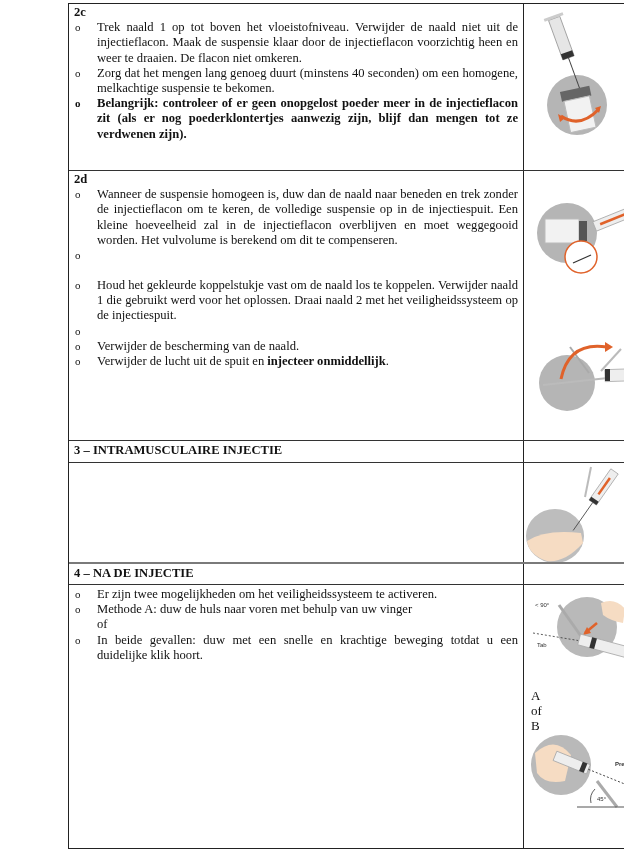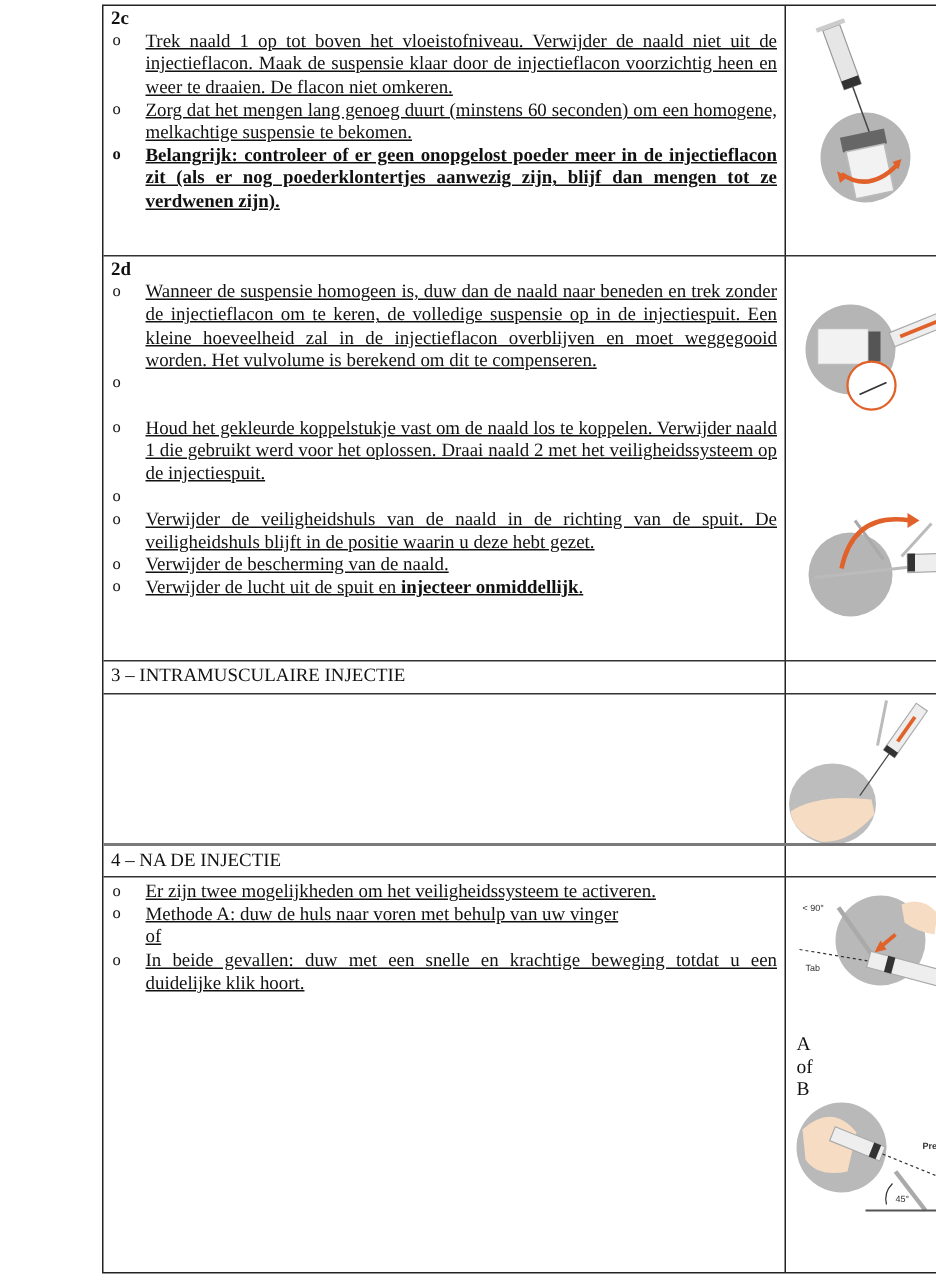--- a/index.html
+++ b/index.html
@@ -8,42 +8,42 @@
     .tbl { position: absolute; left: 24px; top: 3px; width: 611px; height: 846px;
            border: 1.5px solid #222; box-sizing: border-box; margin-left: 44px; }
     .row { position: absolute; left: 0; right: 0; border-top: 1.5px solid #333; box-sizing: border-box; }
     .row.first { border-top: none; }
     .row.grey { border-top: 2px solid #7a7a7a; }
     .vline { position: absolute; left: 454px; top: 0; bottom: 0; width: 0; border-left: 1.5px solid #222; }
     .cell-text { position: absolute; left: 5px; top: 1px; width: 444px; line-height: 15.2px; }
     .cell-img { position: absolute; left: 456px; top: 0; width: 152px; bottom: 0; }
     .sec-label { font-weight: bold; }
     ul.bul { list-style: none; margin: 0; padding: 0; }
-    ul.bul li { position: relative; padding-left: 23px; text-align: justify; text-decoration: underline; }
+    ul.bul li { position: relative; padding-left: 23px; text-align: justify; }
     ul.bul li::before { content: "o"; position: absolute; left: 1px; top: 0; font-size: 11px; }
     .bold { font-weight: bold; }
     .gap { height: 30px; }
     .gap-small { height: 15px; }
-    .head-title { font-weight: normal; }
+    .head-title { font-weight: bold; }
     .ab-letters { position: absolute; left: 6px; top: 103px; line-height: 15px; font-size: 13px; }
     .ab-letters span { display: block; }
     svg { position: absolute; }
   </style>
 </head>
 <body>
 
 <div class="tbl">
   <div class="vline"></div>
 
   <div class="row first" style="top:0; height:166px;">
     <div class="cell-text">
       <div class="sec-label">2c</div>
       <ul class="bul">
         <li>Trek naald 1 op tot boven het vloeistofniveau. Verwijder de naald niet uit de injectieflacon. Maak de suspensie klaar door de injectieflacon voorzichtig heen en weer te draaien. De flacon niet omkeren.</li>
-        <li>Zorg dat het mengen lang genoeg duurt (minstens 60 seconden) om een homogene, melkachtige suspensie te bekomen.</li>
+        <li>Zorg dat het mengen lang genoeg duurt (minstens 40 seconden) om een homogene, melkachtige suspensie te bekomen.</li>
         <li class="bold">Belangrijk: controleer of er geen onopgelost poeder meer in de injectieflacon zit (als er nog poederklontertjes aanwezig zijn, blijf dan mengen tot ze verdwenen zijn).</li>
       </ul>
     </div>
     <div class="cell-img">
       <svg width="152" height="166">
         <circle cx="52" cy="101" r="30" fill="#b5b5b5"></circle>
         <g transform="rotate(-20 50 60)">
           <rect x="40" y="10" width="12" height="42" fill="#e6e6e6" stroke="#999" stroke-width="0.8"></rect>
           <rect x="36" y="7" width="20" height="3" fill="#ccc"></rect>
           <rect x="40" y="46" width="12" height="6" fill="#333"></rect>
@@ -61,21 +61,20 @@
   </div>
 
   <div class="row" style="top:166px; height:270px;">
     <div class="cell-text">
       <div class="sec-label">2d</div>
       <ul class="bul">
         <li>Wanneer de suspensie homogeen is, duw dan de naald naar beneden en trek zonder de injectieflacon om te keren, de volledige suspensie op in de injectiespuit. Een kleine hoeveelheid zal in de injectieflacon overblijven en moet weggegooid worden. Het vulvolume is berekend om dit te compenseren.</li>
         <li class="gap" style="padding:0"></li>
         <li>Houd het gekleurde koppelstukje vast om de naald los te koppelen. Verwijder naald 1 die gebruikt werd voor het oplossen. Draai naald 2 met het veiligheidssysteem op de injectiespuit.</li>
         <li class="gap-small" style="padding:0"></li>
-        <li>Verwijder de veiligheidshuls van de naald in de richting van de spuit. De veiligheidshuls blijft in de positie waarin u deze hebt gezet.</li>
         <li>Verwijder de bescherming van de naald.</li>
         <li><span>Verwijder de lucht uit de spuit en </span><b>injecteer onmiddellijk</b><span>.</span></li>
       </ul>
     </div>
     <div class="cell-img">
       <svg width="152" height="270">
         <circle cx="42" cy="62" r="30" fill="#b5b5b5"></circle>
         <rect x="20" y="48" width="34" height="24" fill="#f2f2f2" stroke="#bbb"></rect>
         <rect x="54" y="50" width="8" height="20" fill="#555"></rect>
         <g transform="rotate(-22 100 40)">

